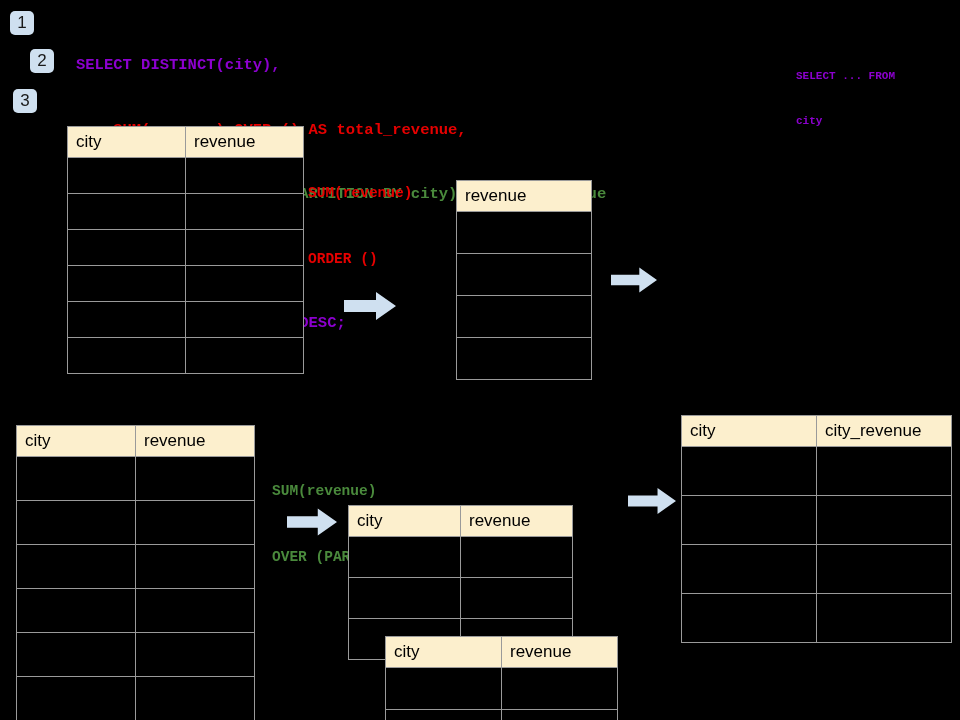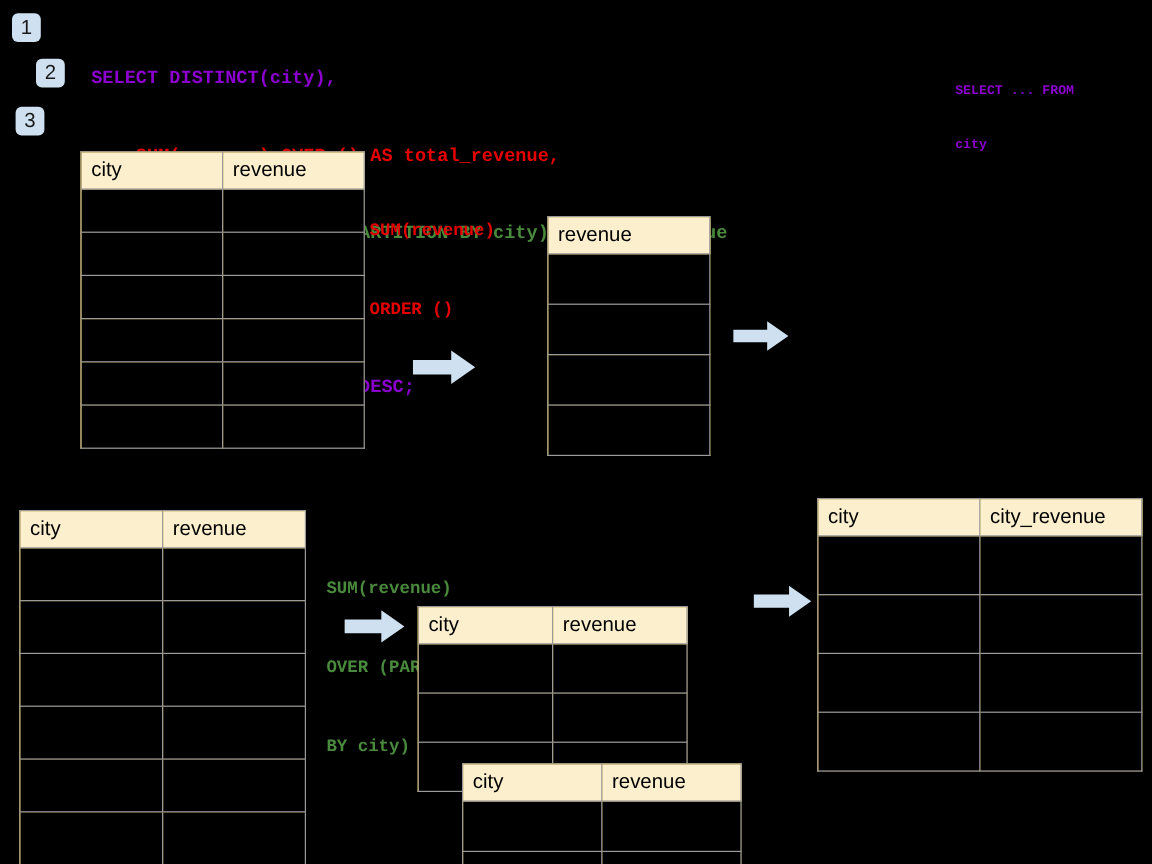--- a/index.html
+++ b/index.html
@@ -120,21 +120,20 @@
   </div>
 
   <div class="annot c-red" style="left:308px; top:138px;">
     <div>SUM(revenue)</div>
     <div>ORDER ()</div>
   </div>
 
   <div class="annot c-green" style="left:272px; top:436px;">
     <div>SUM(revenue)</div>
     <div>OVER (PARTITION</div>
-    <div>BY city)</div>
   </div>
 
   <table class="tbl" id="tbl-rides-top" style="left:67px; top:126px; width:236px;">
     <colgroup>
         <col style="width:118px">
         <col style="width:118px">
       </colgroup>
     <thead>
       <tr>
         <th>city</th>

